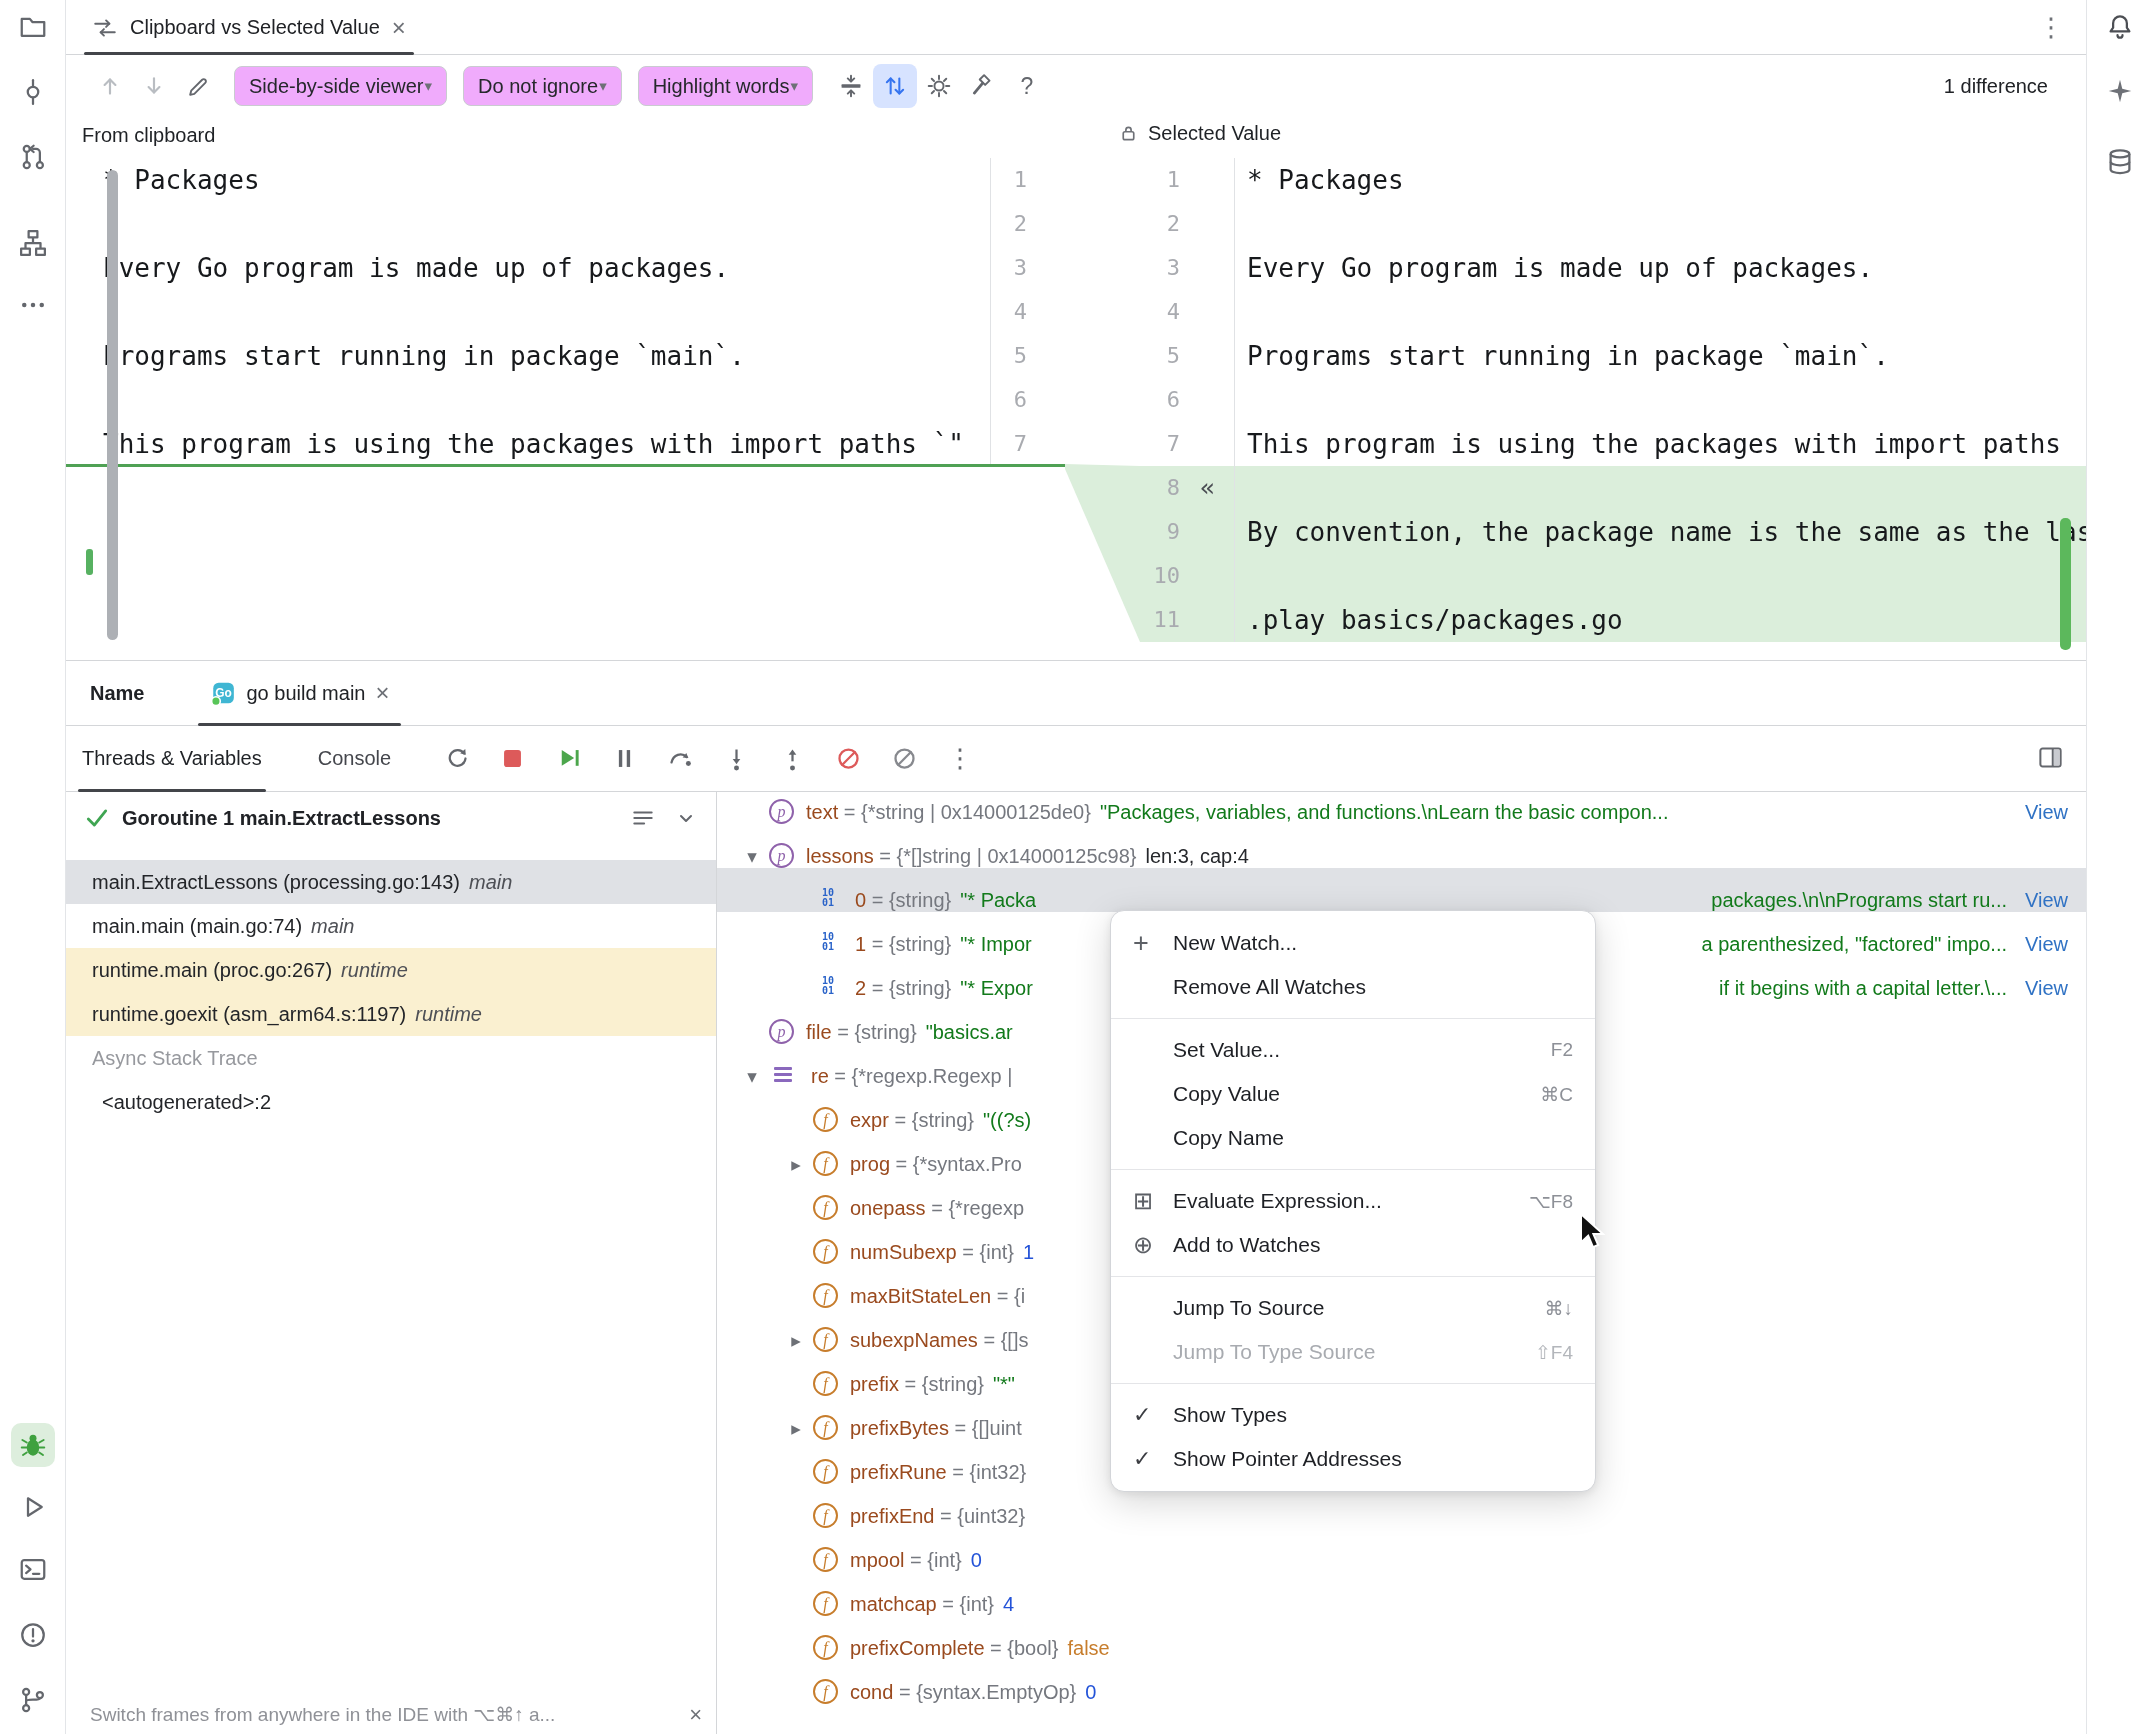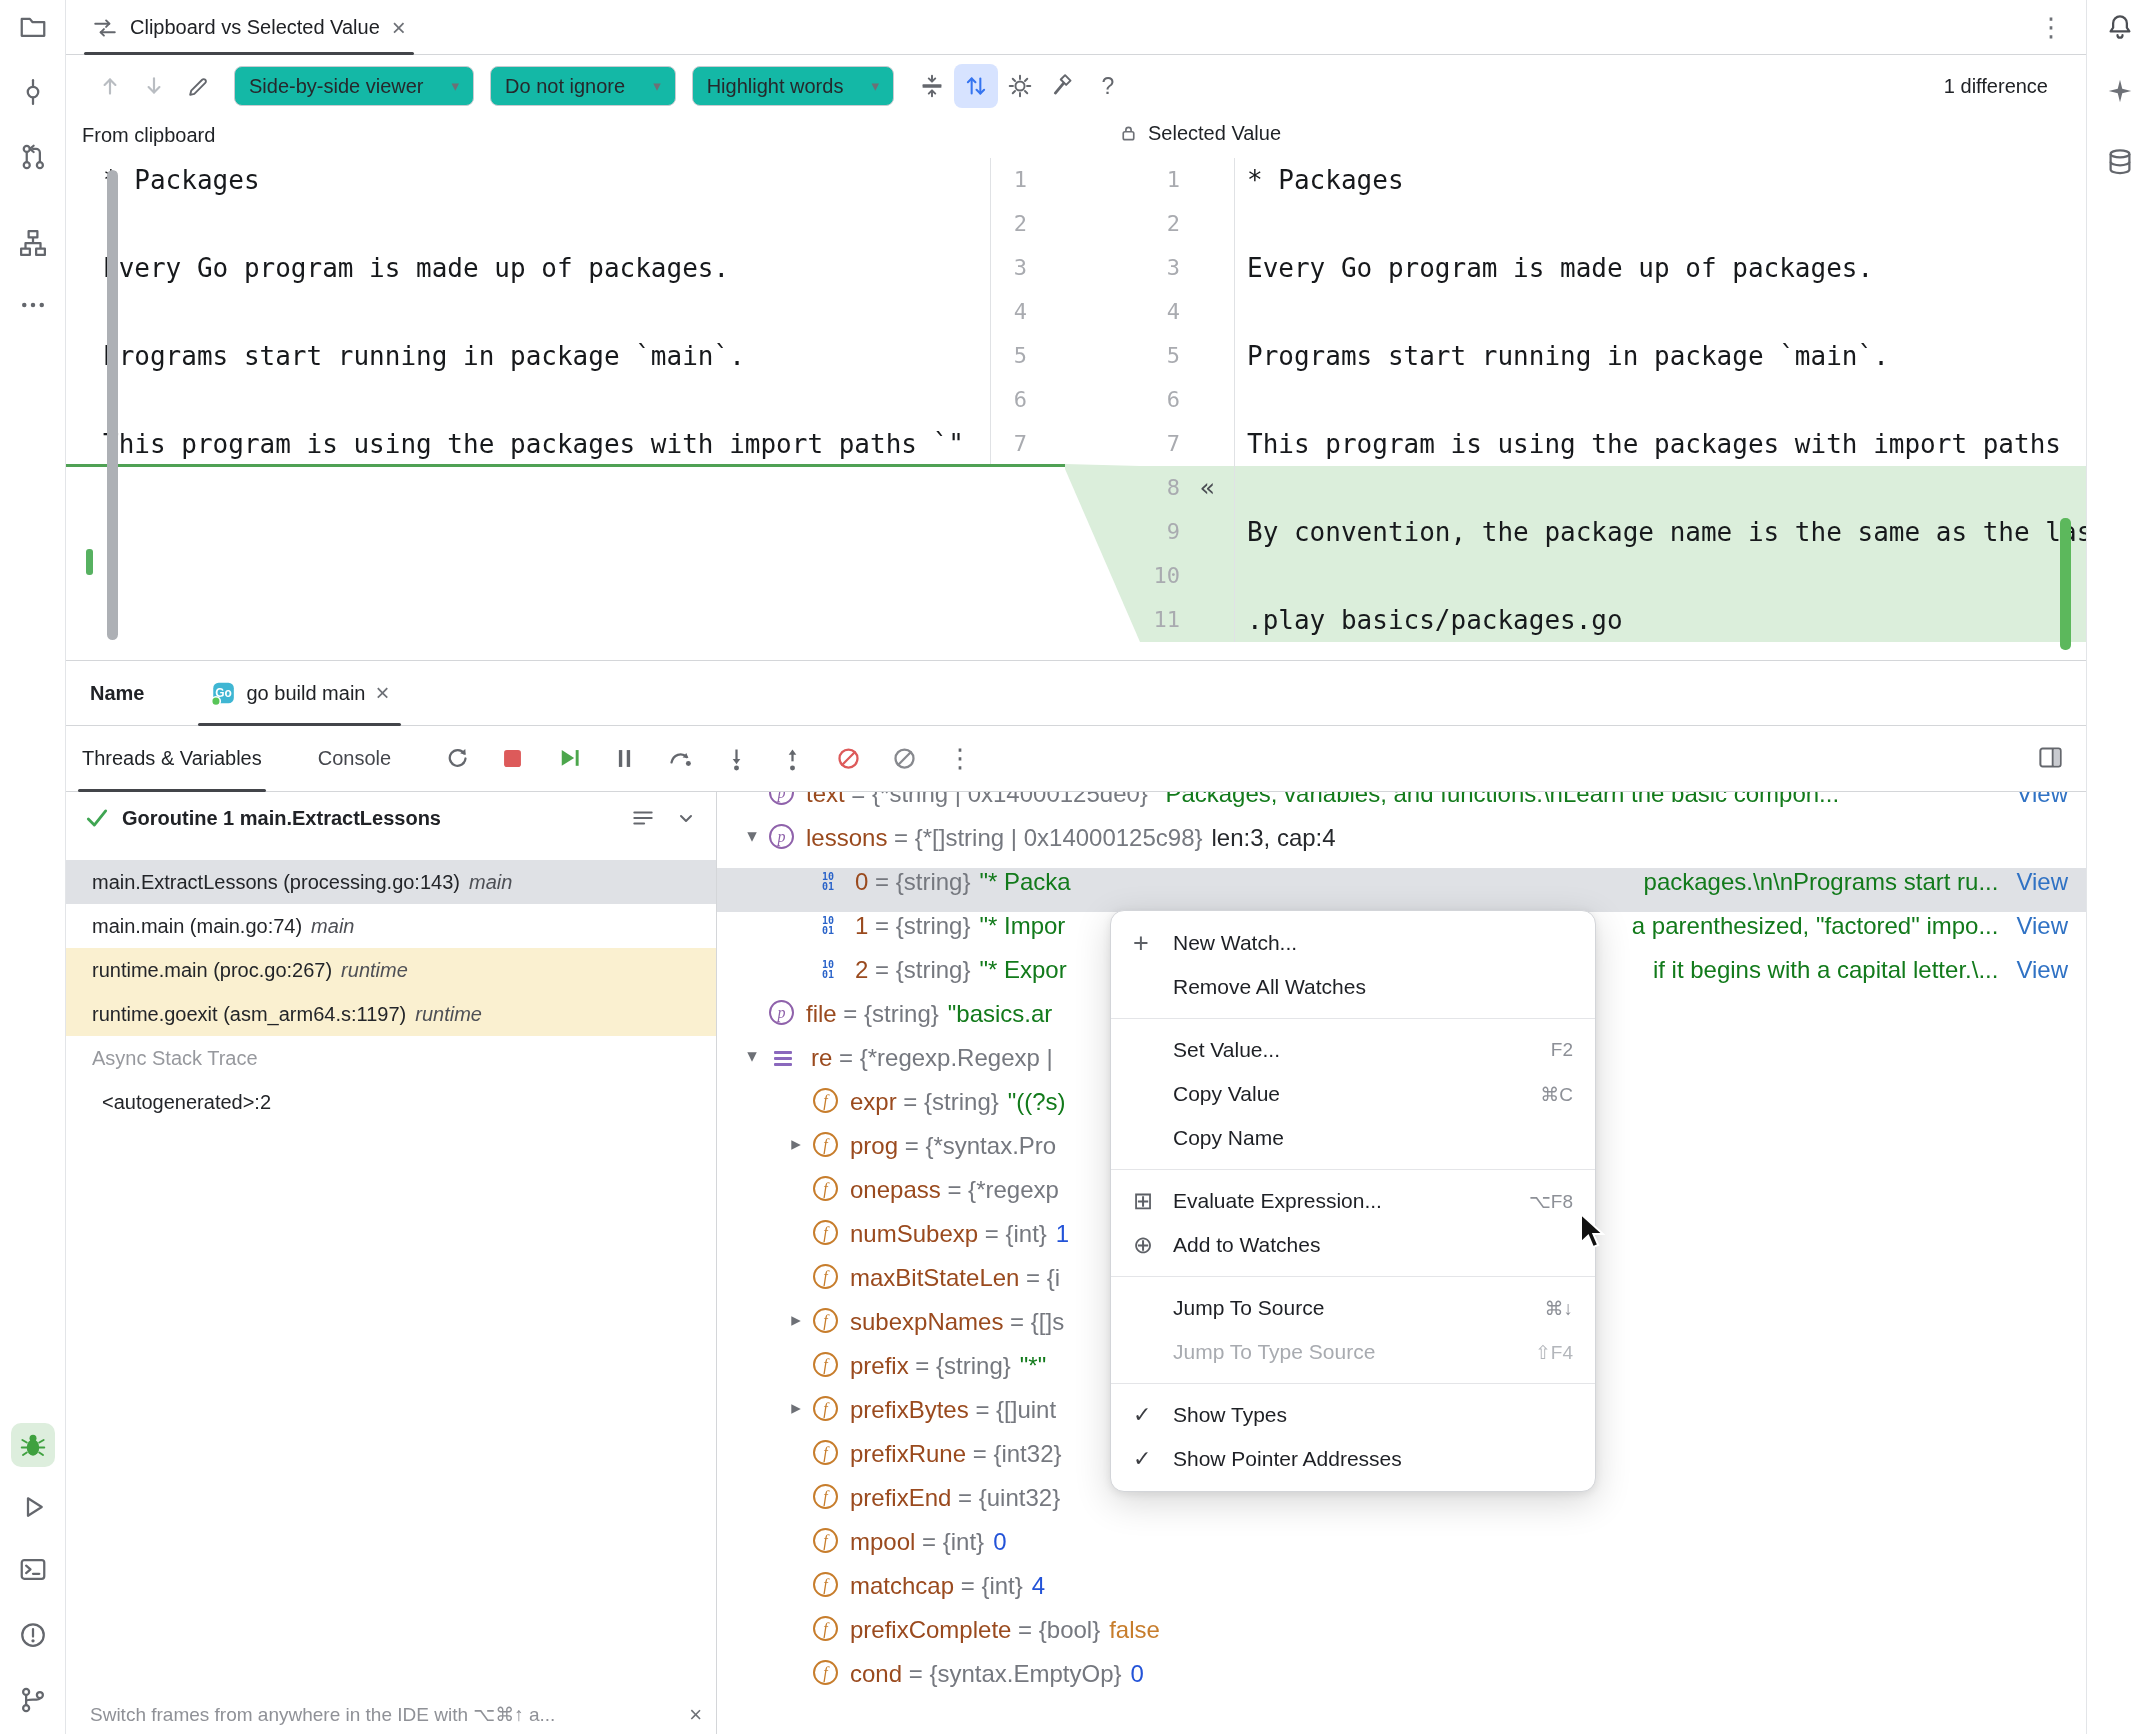--- a/index.html
+++ b/index.html
@@ -24,21 +24,21 @@
   #difftab .title{font-size:20px;color:#202226}
   .x{color:#6e7177;font-size:24px;line-height:1}
   .x::before{content:"×"}
   #tabmore{position:absolute;right:22px;top:12px;color:#6e7177;font-size:26px}
   #tabmore::before{content:"⋮"}
 
   
   #dtoolbar{position:absolute;left:0;top:55px;width:2020px;height:62px;display:flex;align-items:center;padding:0 22px}
   .tbi{width:44px;height:44px;display:flex;align-items:center;justify-content:center;border-radius:8px}
   .tbi.on{background:#d7e3ff}
-  .dd{height:40px;border:1px solid #c9cbd0;border-radius:8px;background:#14b8a6;display:flex;align-items:center;gap:28px;padding:0 14px;font-size:20px;color:#26282c;margin-right:16px}
+  .dd{height:40px;border:1px solid #c9cbd0;border-radius:8px;background:#f0abfc;display:flex;align-items:center;gap:1px;padding:0 14px;font-size:20px;color:#26282c;margin-right:16px}
   .caret{color:#6d7076;font-size:15px}
   .caret::before{content:"▾"}
   #diffcount{margin-left:auto;margin-right:16px;font-size:20px;color:#202226}
   .help{font-size:23px;color:#64676d}
   .help::before{content:"?"}
 
   
   #paneheads{position:absolute;left:0;top:117px;width:2020px;height:41px;font-size:20px;color:#1f2226}
   #lhead{position:absolute;left:16px;top:7px}
   #rhead{position:absolute;left:1052px;top:5px;display:flex;align-items:center;gap:9px}
@@ -92,21 +92,21 @@
   #hint{position:absolute;left:24px;right:14px;bottom:8px;display:flex;align-items:center;font-size:19px;color:#8f9197}
   #hint .x{margin-left:auto;font-size:22px}
 
   
   #rpanel{position:absolute;left:651px;top:792px;width:1369px;height:942px;overflow:hidden}
   #evalbar{position:relative;z-index:2;background:#fff;height:48px;border-bottom:1px solid #d9dbde;display:flex;align-items:center;padding:0 20px;font-size:20px;color:#94969b}
   #evalicons{margin-left:auto;display:flex;align-items:center;gap:22px;color:#6e7177}
   .plusico{font-size:27px;line-height:1;color:#6e7177}
   .plusico::before{content:"+"}
   #vars{margin-top:-12px}
-  .vrow{height:44px;display:flex;align-items:flex-start;font-size:24px;padding-right:18px;white-space:pre}
+  .vrow{height:44px;display:flex;align-items:flex-end;font-size:20px;padding-right:18px;white-space:pre}
   .vrow.lvl1{padding-left:18px}
   .vrow.lvl2{padding-left:62px}
   .chev{width:34px;flex:none;display:inline-flex;justify-content:center;color:#6d7076;font-size:19px}
   .chev-open::before{content:"▾"}
   .chev-closed::before{content:"▸"}
   .vic{width:30px;height:28px;margin-right:12px;flex:none;display:inline-flex;align-items:center;justify-content:center}
   .vic.gl-p,.vic.gl-f{width:25px;height:25px;border:2px solid;border-radius:50%;font:italic 16px "Liberation Serif",serif}
   .vic.gl-p{color:#8f62ab}
   .vic.gl-f{color:#c77d2c}
   .gl-p::before{content:"p"}

